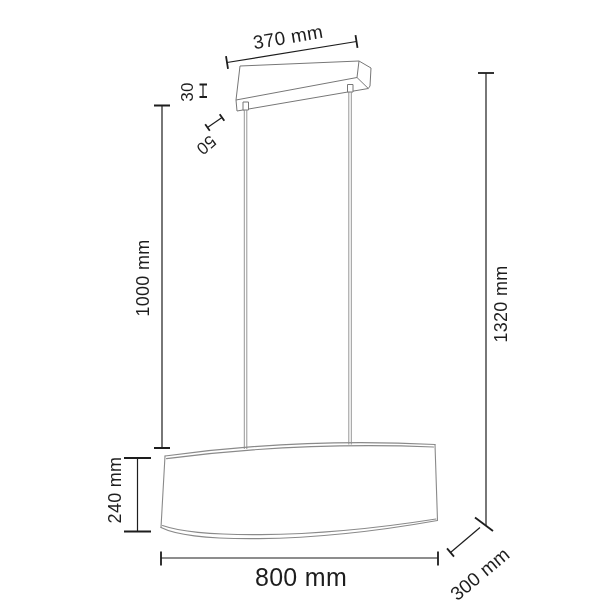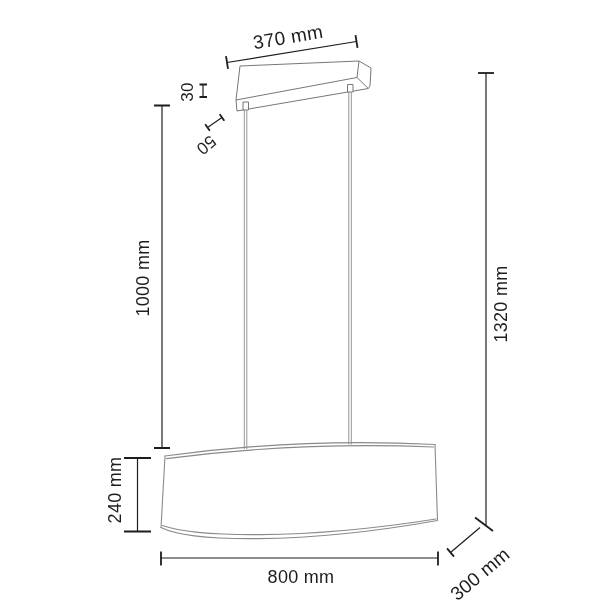--- a/index.html
+++ b/index.html
@@ -11,21 +11,21 @@
   .dim-label{
     position:absolute;color:#1d1d1d;white-space:nowrap;
     letter-spacing:0.3px;line-height:1;
   }
   .dim-370 {left:288px;top:37px;  font-size:19px;transform:translate(-50%,-50%) rotate(-9.5deg);}
   .dim-30  {left:187px;top:92px;  font-size:17px;transform:translate(-50%,-50%) rotate(-90deg);}
   .dim-50  {left:206px;top:145px; font-size:17px;transform:translate(-50%,-50%) rotate(140deg);}
   .dim-1000{left:143px;top:278px; font-size:18px;transform:translate(-50%,-50%) rotate(-90deg);}
   .dim-1320{left:501px;top:304px; font-size:18px;transform:translate(-50%,-50%) rotate(-90deg);}
   .dim-240 {left:115px;top:490px; font-size:18px;transform:translate(-50%,-50%) rotate(-90deg);}
-  .dim-800 {left:301px;top:577px; font-size:18px;transform:translate(-50%,-50%);}
+  .dim-800 {left:301px;top:577px; font-size:25px;transform:translate(-50%,-50%);}
   .dim-300 {left:480px;top:574px; font-size:19px;transform:translate(-50%,-50%) rotate(-40deg);}
 </style>
 </head>
 <body>
 
 <div id="canvas">
 
   <svg id="art" width="600" height="600" viewBox="0 0 600 600">
 
     <g fill="none" stroke="#777777" stroke-width="1" stroke-linejoin="round">

